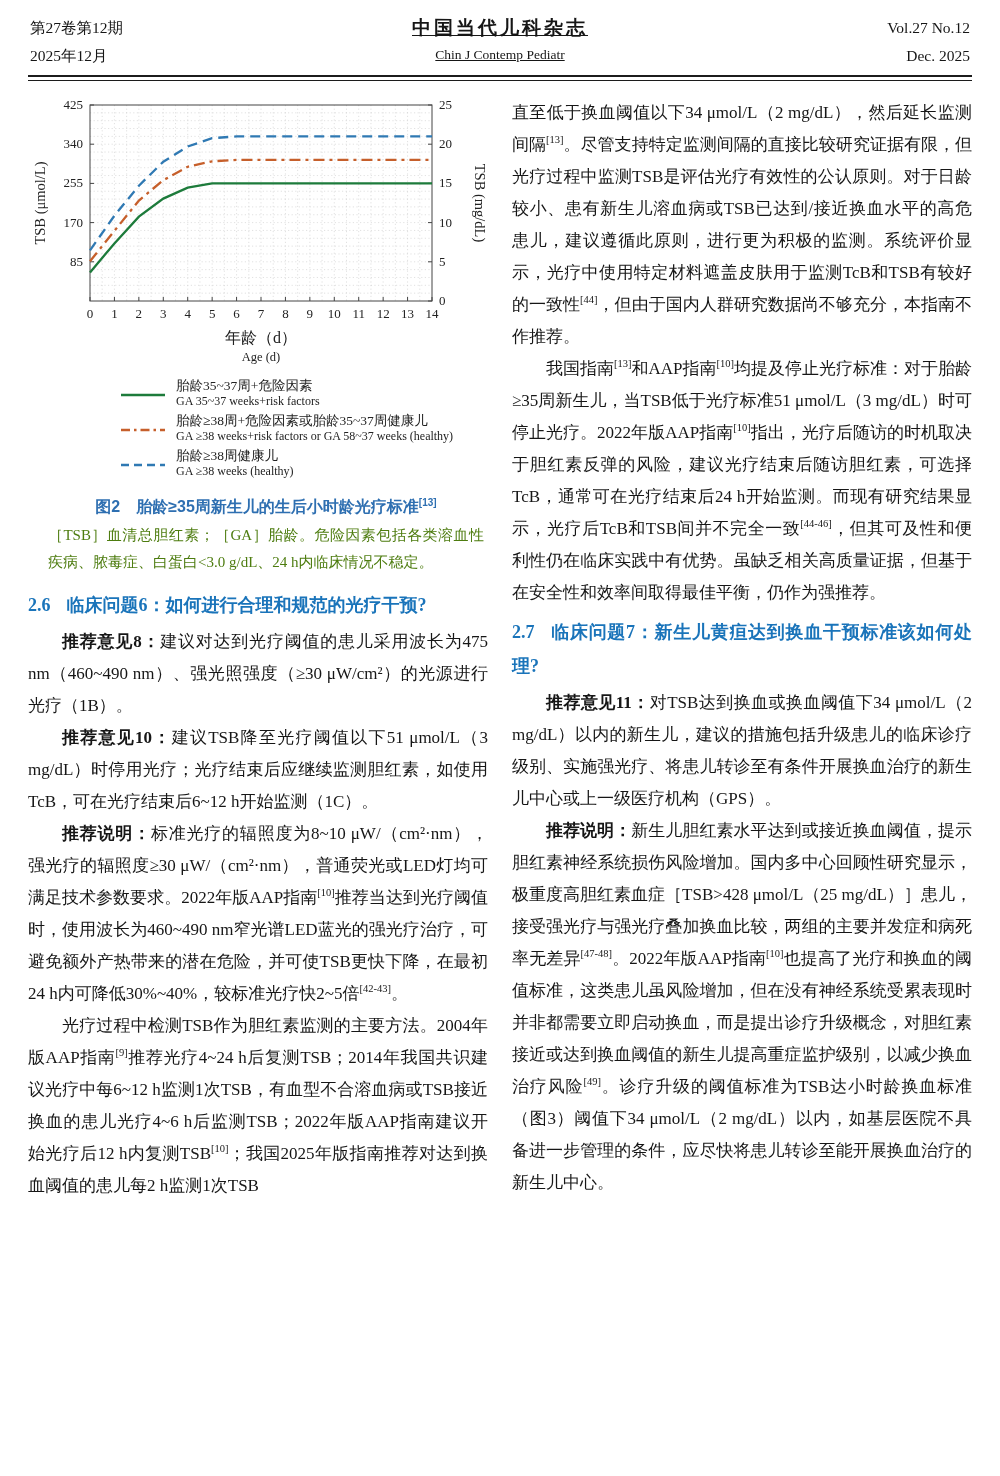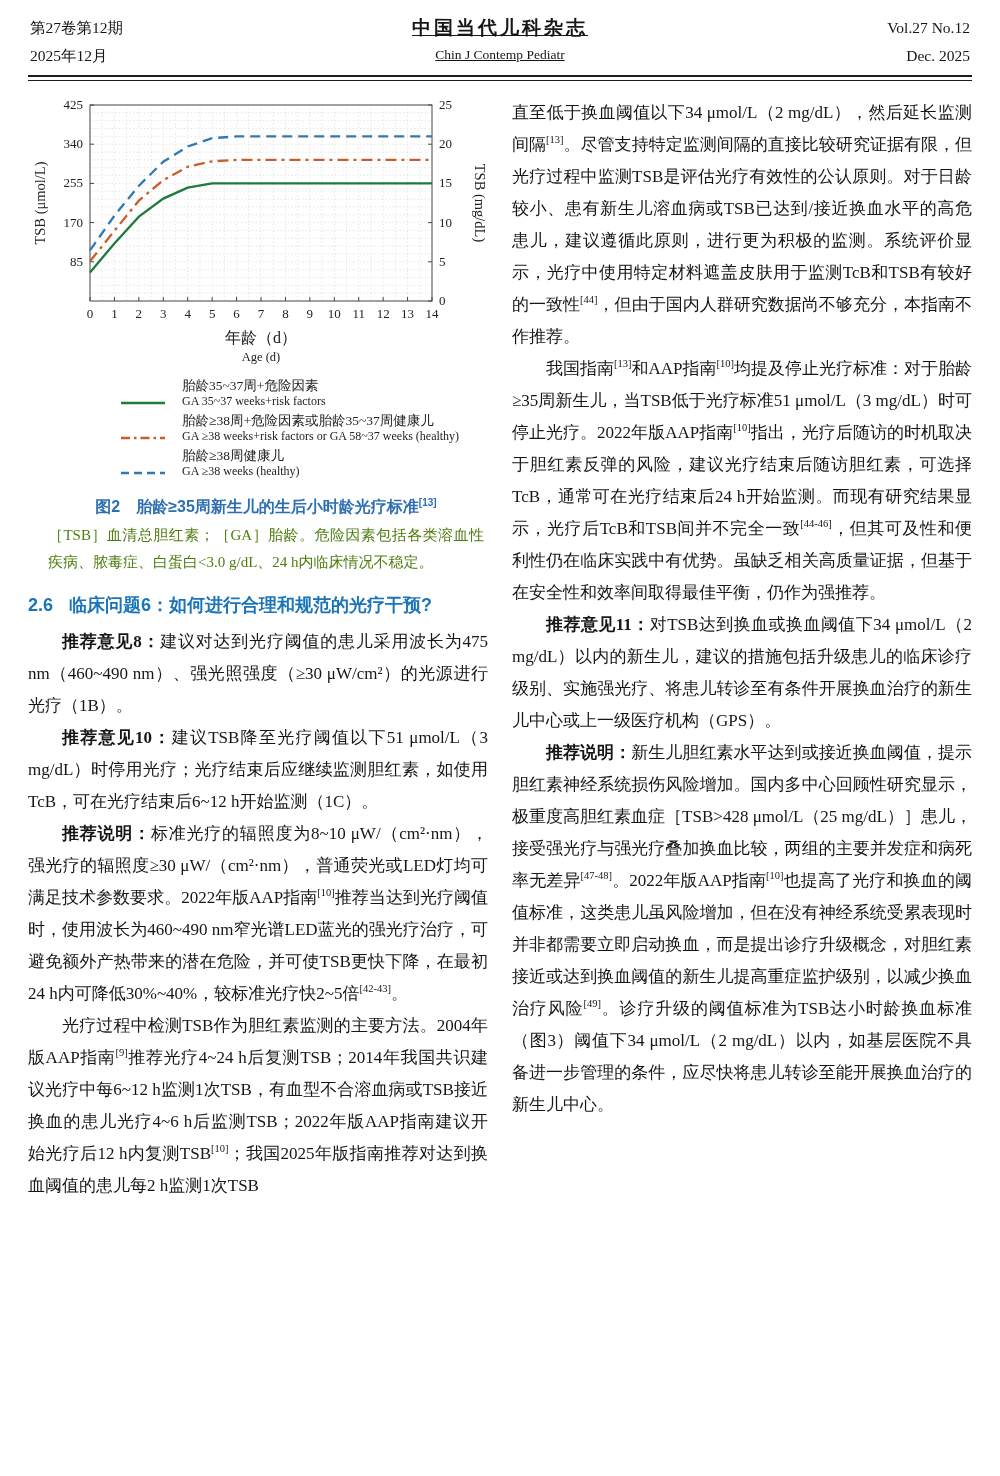--- a/index.html
+++ b/index.html
@@ -15,31 +15,31 @@
   .hdr-center .en{font-size:13.5px;line-height:26px;}
   .double-rule{height:3px;border-top:2px solid #1c1c1c;border-bottom:1px solid #1c1c1c;margin-top:3px;}
 
   
   .columns{display:flex;gap:24px;padding-top:16px;}
   .col{width:460px;}
 
   
   figure{margin:0;}
   .legend{margin:4px 0 2px 92px;}
-  .legend-row{display:flex;gap:16px;align-items:flex-end;margin-bottom:3px;}
+  .legend-row{display:flex;gap:10px;align-items:center;margin-bottom:3px;}
   .legend-row svg{margin-top:4px;flex:none;}
   .legend-zh{font-size:13.5px;line-height:17px;color:#222;}
   .legend-en{font-size:12px;line-height:15px;color:#222;}
   figcaption{margin:10px 4px 12px 20px;}
   .cap-title{text-align:center;font-family:"Liberation Sans","DejaVu Sans",sans-serif;font-weight:bold;color:#2e6fb1;font-size:16px;line-height:27px;}
   .cap-title sup{font-size:10px;}
   .cap-note{color:#4d7c0f;font-size:15px;line-height:27px;text-align:justify;margin-top:2px;}
 
   
-  h3.sec{font-family:Liberation Sans, sans-serif;font-size:18px;font-weight:bold;color:#1a74ba;line-height:34px;margin:6px 0 4px 0;text-align:justify;}
+  h3.sec{font-family:Liberation Serif, serif;font-size:18px;font-weight:bold;color:#1a74ba;line-height:34px;margin:6px 0 4px 0;text-align:justify;}
   h3.sec .sec-num{margin-right:16px;}
   p.para{font-size:17px;line-height:32px;text-align:justify;margin:0;}
   p.indent{text-indent:2em;}
   .lead{font-weight:bold;margin-top:17px;}
   sup.ref{font-size:10.5px;vertical-align:super;line-height:0;}
 </style>
 </head>
 <body>
 
 <div class="page">
@@ -219,19 +219,22 @@
       <p class="para indent"><span class="lead">推荐意见8：</span><span>建议对达到光疗阈值的患儿采用波长为475 nm（460~490 nm）、强光照强度（≥30 μW/cm²）的光源进行光疗（1B）。</span></p>
       <p class="para indent"><span class="lead">推荐意见10：</span><span>建议TSB降至光疗阈值以下51 μmol/L（3 mg/dL）时停用光疗；光疗结束后应继续监测胆红素，如使用TcB，可在光疗结束后6~12 h开始监测（1C）。</span></p>
       <p class="para indent"><span class="lead">推荐说明：</span><span>标准光疗的辐照度为8~10 μW/（cm²·nm），强光疗的辐照度≥30 μW/（cm²·nm），普通荧光或LED灯均可满足技术参数要求。2022年版AAP指南</span><sup class="ref">[10]</sup><span>推荐当达到光疗阈值时，使用波长为460~490 nm窄光谱LED蓝光的强光疗治疗，可避免额外产热带来的潜在危险，并可使TSB更快下降，在最初24 h内可降低30%~40%，较标准光疗快2~5倍</span><sup class="ref">[42-43]</sup><span>。</span></p>
       <p class="para indent"><span>光疗过程中检测TSB作为胆红素监测的主要方法。2004年版AAP指南</span><sup class="ref">[9]</sup><span>推荐光疗4~24 h后复测TSB；2014年我国共识建议光疗中每6~12 h监测1次TSB，有血型不合溶血病或TSB接近换血的患儿光疗4~6 h后监测TSB；2022年版AAP指南建议开始光疗后12 h内复测TSB</span><sup class="ref">[10]</sup><span>；我国2025年版指南推荐对达到换血阈值的患儿每2 h监测1次TSB</span></p>
     </div>
 
     <div class="col">
       <p class="para"><span>直至低于换血阈值以下34 μmol/L（2 mg/dL），然后延长监测间隔</span><sup class="ref">[13]</sup><span>。尽管支持特定监测间隔的直接比较研究证据有限，但光疗过程中监测TSB是评估光疗有效性的公认原则。对于日龄较小、患有新生儿溶血病或TSB已达到/接近换血水平的高危患儿，建议遵循此原则，进行更为积极的监测。系统评价显示，光疗中使用特定材料遮盖皮肤用于监测TcB和TSB有较好的一致性</span><sup class="ref">[44]</sup><span>，但由于国内人群研究数据尚不够充分，本指南不作推荐。</span></p>
       <p class="para indent"><span>我国指南</span><sup class="ref">[13]</sup><span>和AAP指南</span><sup class="ref">[10]</sup><span>均提及停止光疗标准：对于胎龄≥35周新生儿，当TSB低于光疗标准51 μmol/L（3 mg/dL）时可停止光疗。2022年版AAP指南</span><sup class="ref">[10]</sup><span>指出，光疗后随访的时机取决于胆红素反弹的风险，建议光疗结束后随访胆红素，可选择TcB，通常可在光疗结束后24 h开始监测。而现有研究结果显示，光疗后TcB和TSB间并不完全一致</span><sup class="ref">[44-46]</sup><span>，但其可及性和便利性仍在临床实践中有优势。虽缺乏相关高质量证据，但基于在安全性和效率间取得最佳平衡，仍作为强推荐。</span></p>
 
+      <h3 class="sec">
+        <span class="sec-num">2.7</span><span>临床问题7：新生儿黄疸达到换血干预标准该如何处理?</span>
+      </h3>
 
       <p class="para indent"><span class="lead">推荐意见11：</span><span>对TSB达到换血或换血阈值下34 μmol/L（2 mg/dL）以内的新生儿，建议的措施包括升级患儿的临床诊疗级别、实施强光疗、将患儿转诊至有条件开展换血治疗的新生儿中心或上一级医疗机构（GPS）。</span></p>
       <p class="para indent"><span class="lead">推荐说明：</span><span>新生儿胆红素水平达到或接近换血阈值，提示胆红素神经系统损伤风险增加。国内多中心回顾性研究显示，极重度高胆红素血症［TSB&gt;428 μmol/L（25 mg/dL）］患儿，接受强光疗与强光疗叠加换血比较，两组的主要并发症和病死率无差异</span><sup class="ref">[47-48]</sup><span>。2022年版AAP指南</span><sup class="ref">[10]</sup><span>也提高了光疗和换血的阈值标准，这类患儿虽风险增加，但在没有神经系统受累表现时并非都需要立即启动换血，而是提出诊疗升级概念，对胆红素接近或达到换血阈值的新生儿提高重症监护级别，以减少换血治疗风险</span><sup class="ref">[49]</sup><span>。诊疗升级的阈值标准为TSB达小时龄换血标准（图3）阈值下34 μmol/L（2 mg/dL）以内，如基层医院不具备进一步管理的条件，应尽快将患儿转诊至能开展换血治疗的新生儿中心。</span></p>
     </div>
 
   </div>
 </div>
 
 </body></html>

